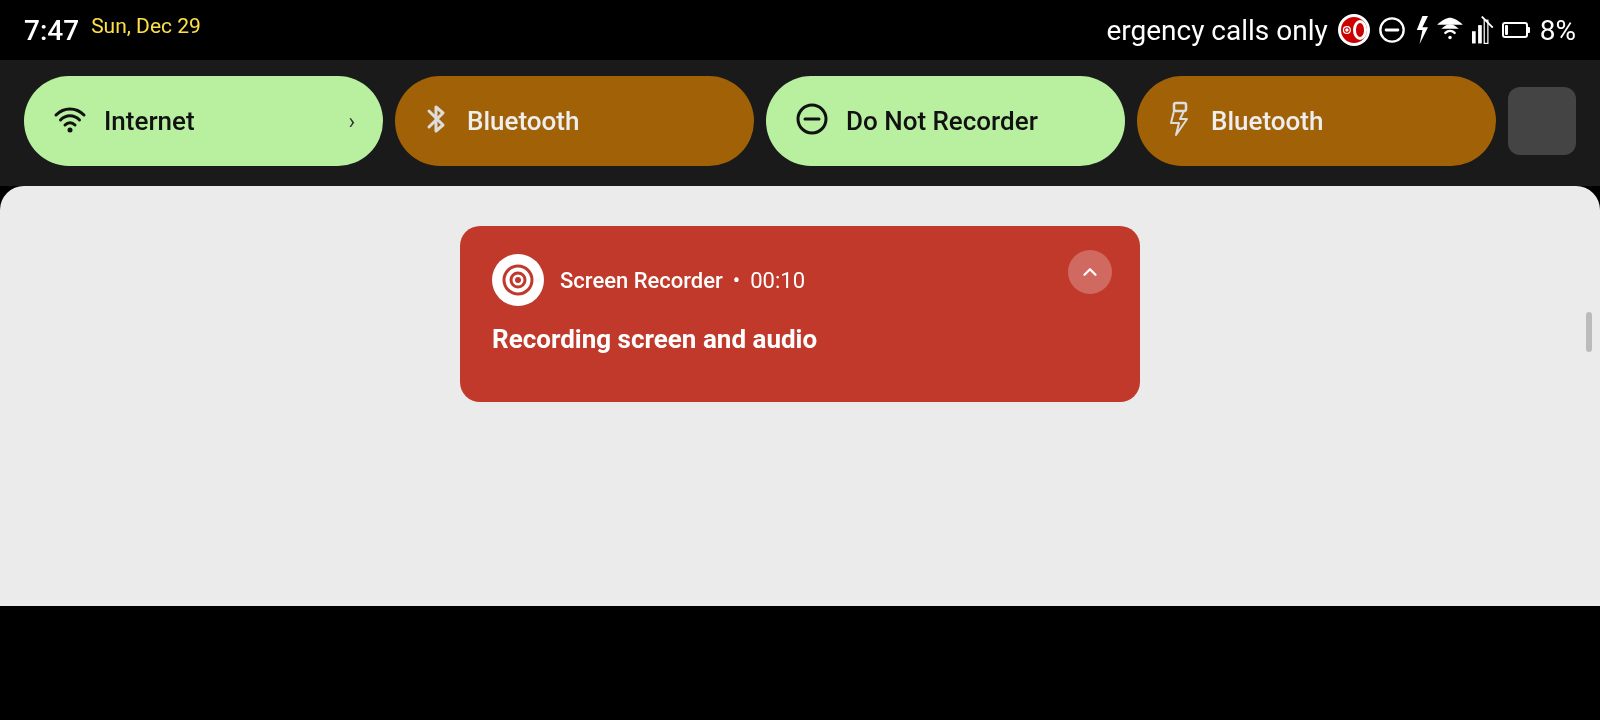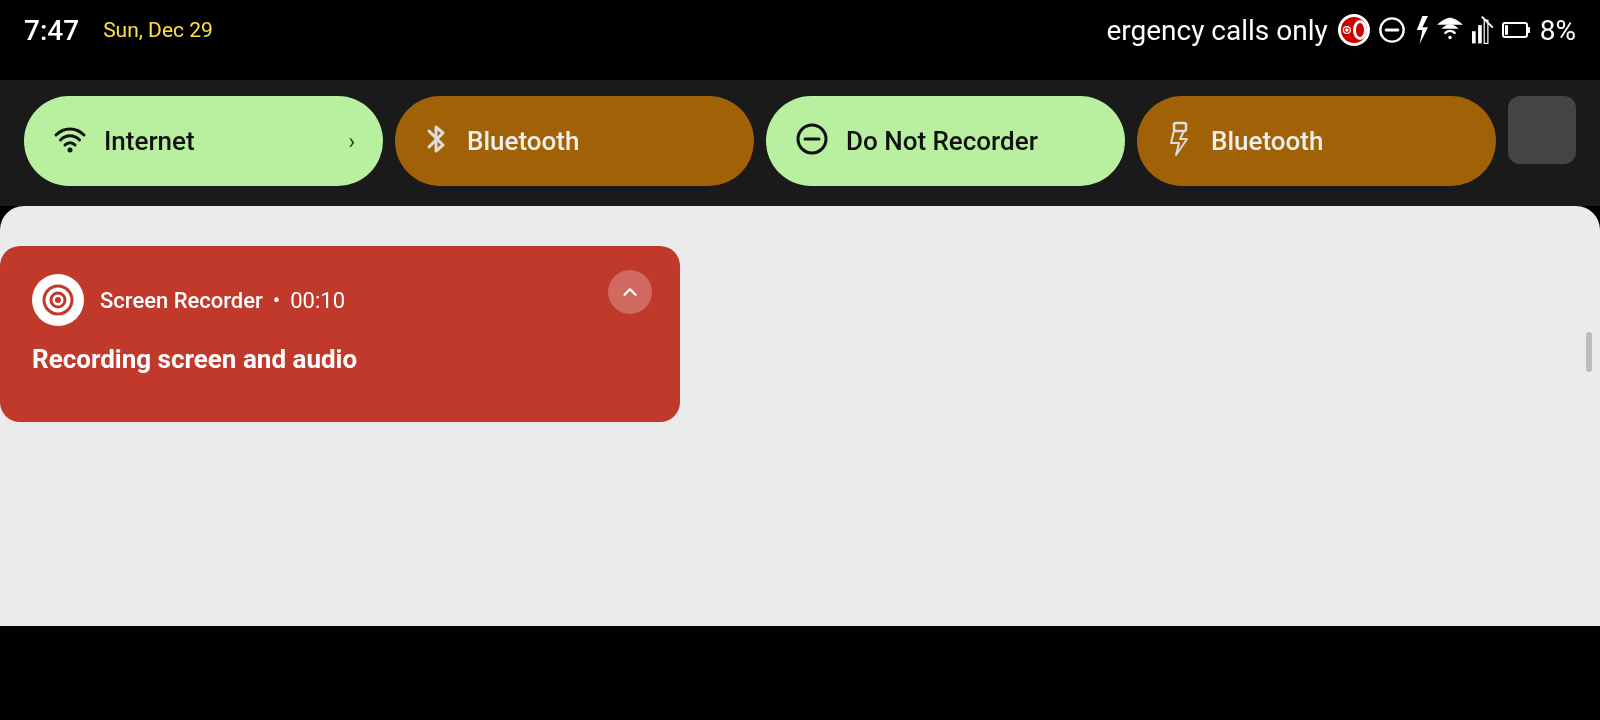--- a/index.html
+++ b/index.html
@@ -18,22 +18,21 @@
       align-items: center;
       justify-content: space-between;
       padding: 0 24px;
       height: 60px;
       background: #000;
       color: #fff;
     }
 
     .status-left {
       display: flex;
-      align-items: center;
-      gap: 24px;
+      gap: 12px;
     }
 
     .status-time {
       font-size: 28px;
       font-weight: 500;
       color: #fff;
     }
 
     .status-date {
       font-size: 21px;
@@ -76,22 +75,22 @@
       height: 14px;
       border-radius: 50%;
       border: 3px solid #fff;
     }
 
     
     .quick-tiles {
       background: #1a1a1a;
       padding: 16px 24px 20px 24px;
       display: flex;
+      align-items: center;
       gap: 12px;
-      margin-top: 20px;
     }
 
     .tile {
       display: flex;
       align-items: center;
       gap: 16px;
       border-radius: 50px;
       padding: 0 28px;
       height: 90px;
       flex: 1;
@@ -129,24 +128,24 @@
       height: 68px;
       background: #444;
       border-radius: 12px;
       flex: none;
     }
 
     
     .notification-area {
       background: #ebebeb;
       flex: 1;
-      padding: 40px 0;
+      padding: 40px 16px;
       display: flex;
       flex-direction: column;
-      align-items: flex-start;
+      align-items: center;
       min-height: 420px;
       border-radius: 24px 24px 0 0;
       position: relative;
     }
 
     .notification-card {
       background: #c0392b;
       border-radius: 20px;
       padding: 28px 32px;
       width: 680px;

